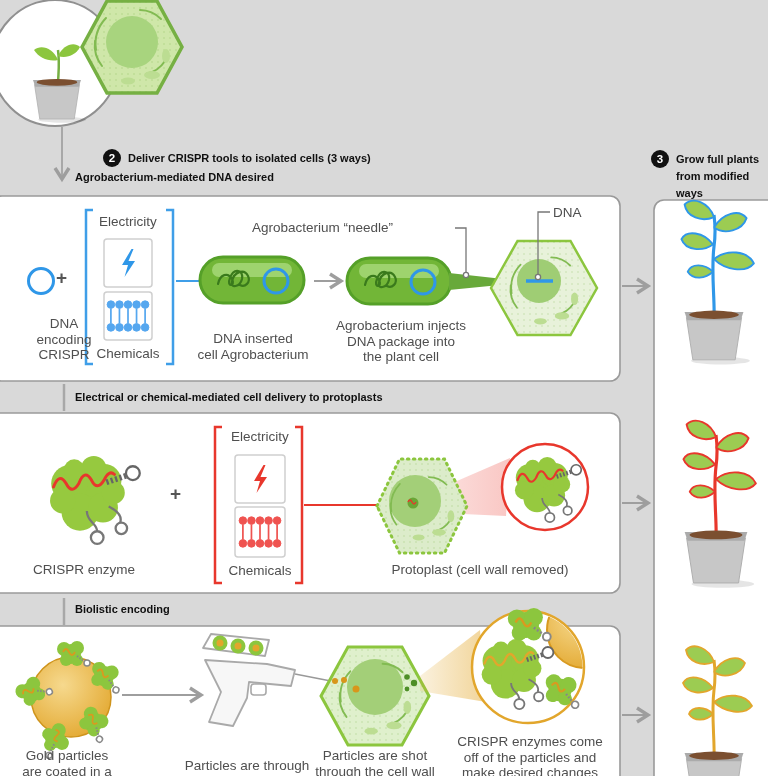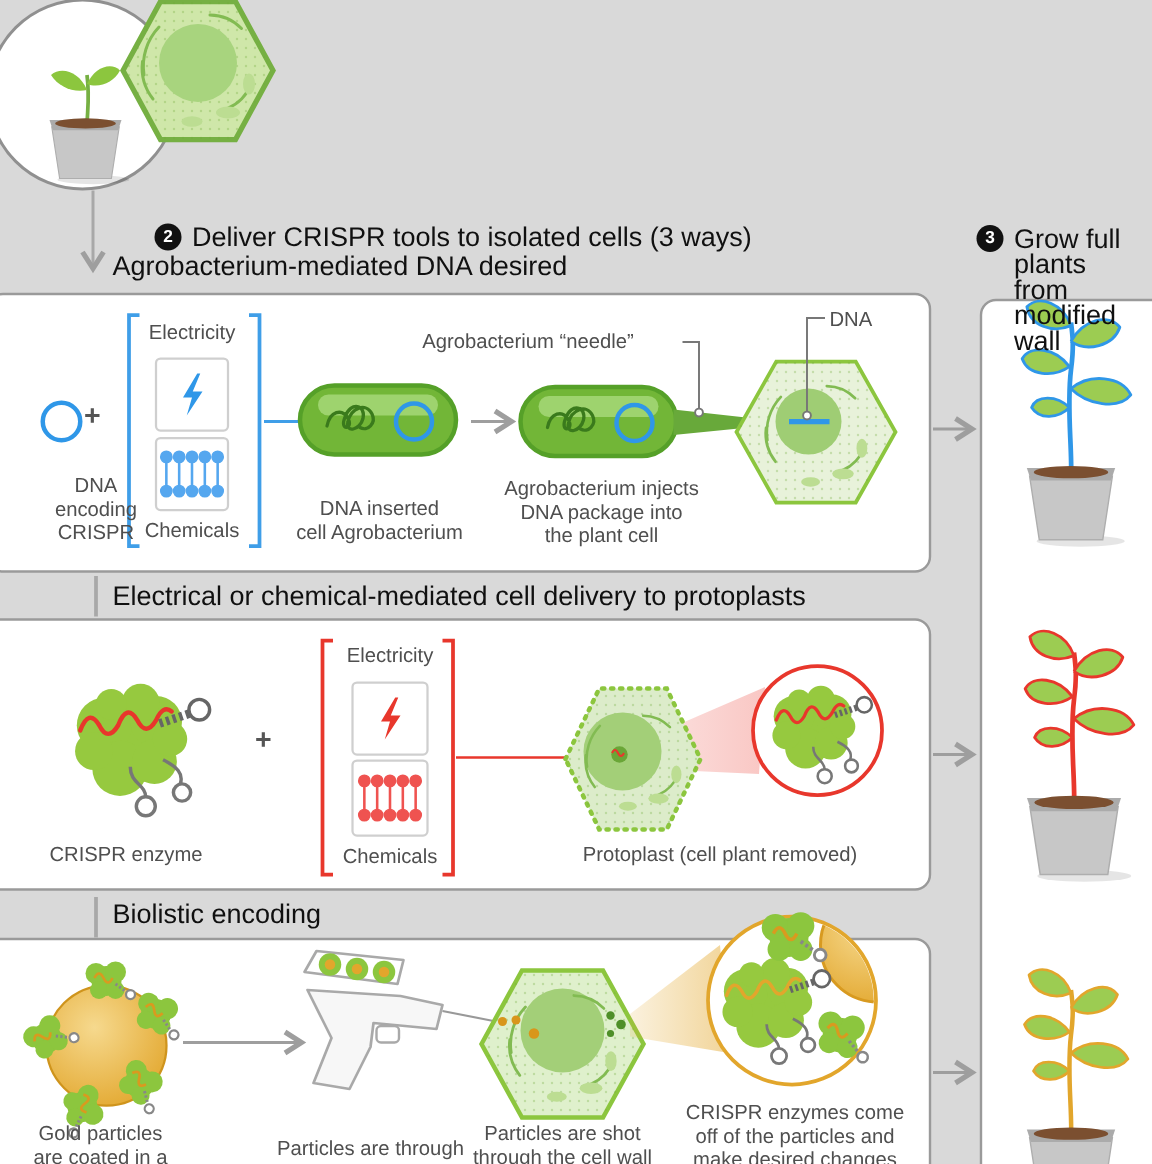--- a/index.html
+++ b/index.html
@@ -5,21 +5,21 @@
   html,body{margin:0;padding:0;}
   body{
     width:768px;height:776px;overflow:hidden;position:relative;
     background:#d9d9d9;
     font-family:"Liberation Sans","DejaVu Sans",sans-serif;
   }
   #art{position:absolute;left:0;top:0;z-index:1;}
   .txt{position:absolute;z-index:2;color:#4f4f4f;font-size:13.5px;line-height:15.5px;
        white-space:pre-line;}
   .center{text-align:center;transform:none;}
-  .title{color:#101010;font-weight:normal;font-size:18px;white-space:nowrap;}
+  .title{color:#101010;font-weight:bold;font-size:11px;white-space:nowrap;}
   .badge{position:absolute;z-index:2;width:18px;height:18px;border-radius:50%;
          background:#111;color:#fff;font-size:11.5px;font-weight:bold;
          display:flex;align-items:center;justify-content:center;}
   .plus{color:#555;font-size:19px;font-weight:bold;}
 </style>
 </head>
 <body>
 
 <svg id="art" width="768" height="776" viewBox="0 0 768 776">
   <defs>
@@ -274,42 +274,42 @@
     </g>
   </g>
 </svg>
 
 <div class="badge" style="left:103px;top:149px">2</div>
 <div class="txt title" style="left:128px;top:151px">Deliver CRISPR tools to isolated cells (3 ways)</div>
 <div class="txt title" style="left:75px;top:170px">Agrobacterium-mediated DNA desired</div>
 
 <div class="badge" style="left:651px;top:150px">3</div>
 <div class="txt title" style="left:676px;top:151px;white-space:pre-line;line-height:17px">Grow full plants
-from modified wall</div>
+from modified ways</div>
 
 <div class="txt center" style="left:-16px;top:316px;width:160px">DNA
 encoding
 CRISPR</div>
 <div class="txt plus" style="left:56px;top:270px">+</div>
 <div class="txt center" style="left:53px;top:214px;width:150px">Electricity</div>
 <div class="txt center" style="left:53px;top:346px;width:150px">Chemicals</div>
 <div class="txt center" style="left:153px;top:331px;width:200px">DNA inserted
 cell Agrobacterium</div>
-<div class="txt" style="left:252px;top:220px;width:200px;text-align:center">Agrobacterium “needle”</div>
+<div class="txt" style="left:252px;top:220px;width:200px;text-align:left">Agrobacterium “needle”</div>
 <div class="txt" style="left:553px;top:205px">DNA</div>
 <div class="txt center" style="left:301px;top:318px;width:200px">Agrobacterium injects
 DNA package into
 the plant cell</div>
 
 <div class="txt title" style="left:75px;top:390px">Electrical or chemical-mediated cell delivery to protoplasts</div>
 <div class="txt center" style="left:-16px;top:562px;width:200px">CRISPR enzyme</div>
 <div class="txt plus" style="left:170px;top:486px">+</div>
 <div class="txt center" style="left:185px;top:429px;width:150px">Electricity</div>
 <div class="txt center" style="left:185px;top:563px;width:150px">Chemicals</div>
-<div class="txt center" style="left:330px;top:562px;width:300px">Protoplast (cell plant removed)</div>
+<div class="txt center" style="left:330px;top:562px;width:300px">Protoplast (cell wall removed)</div>
 
 <div class="txt title" style="left:75px;top:602px">Biolistic encoding</div>
 <div class="txt center" style="left:-23px;top:748px;width:180px">Gold particles
 are coated in a</div>
 <div class="txt center" style="left:147px;top:758px;width:200px">Particles are through</div>
 <div class="txt center" style="left:275px;top:748px;width:200px">Particles are shot
 through the cell wall</div>
 <div class="txt center" style="left:425px;top:734px;width:210px">CRISPR enzymes come
 off of the particles and
 make desired changes</div>

